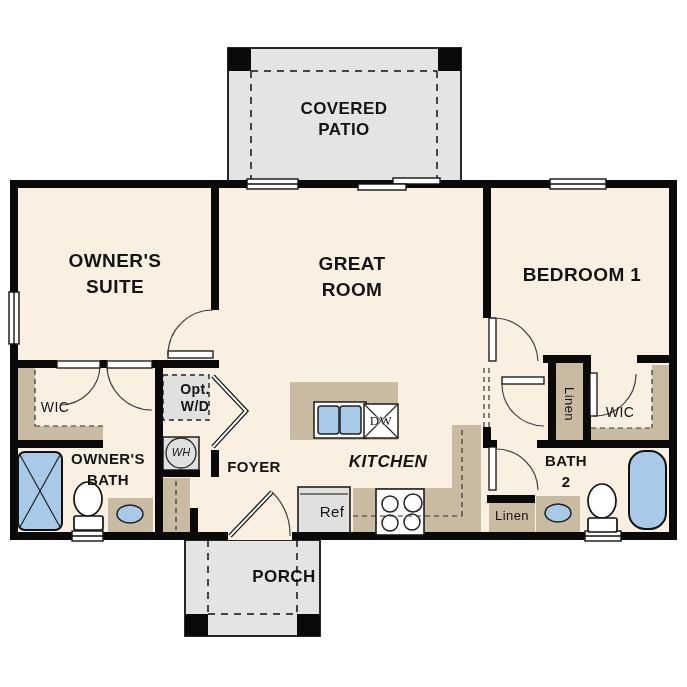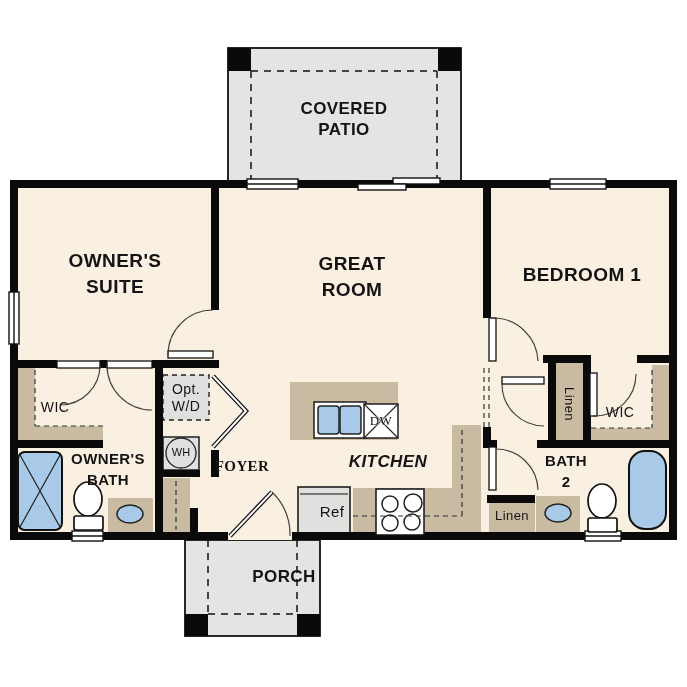--- a/index.html
+++ b/index.html
@@ -7,21 +7,21 @@
         font-family:"Liberation Sans", sans-serif;border-radius:15px;}
   .plan svg{position:absolute;left:0;top:0;}
   .lbl{position:absolute;transform:translate(-50%,-50%);text-align:center;
        color:#141414;white-space:nowrap;letter-spacing:.4px;line-height:1.25;}
   .b{font-weight:bold;}
   .s19{font-size:19px;line-height:26px;}
   .s17{font-size:17px;line-height:21px;}
   .s15{font-size:15px;line-height:21px;}
   .s14{font-size:14px;}
   .s13{font-size:13px;}
-  .s11{font-size:11px;letter-spacing:0;}
+  .s11{font-size:11px;letter-spacing:0;font-style:italic;}
   .rot{transform:translate(-50%,-50%) rotate(90deg);}
   .halo{text-shadow:0 0 3px #fff,0 0 2px #fff;}
 </style>
 </head>
 <body>
 
 <div class="plan">
 <svg width="687" height="687" viewBox="0 0 687 687">
 
   <g>
@@ -168,26 +168,26 @@
   <div class="lbl b s19" style="left:352px;top:277px;">
     <div>GREAT</div>
     <div>ROOM</div>
   </div>
   <div class="lbl b s19" style="left:582px;top:275px;">BEDROOM 1</div>
   <div class="lbl s14" style="left:55px;top:408px;">WIC</div>
   <div class="lbl b s15" style="left:108px;top:469px;">
     <div>OWNER'S</div>
     <div>BATH</div>
   </div>
-  <div class="lbl s14" style="left:186px;top:398px;line-height:17px;">
+  <div class="lbl s14" style="left:195px;top:398px;line-height:17px;font-weight:bold;">
     <div>Opt.</div>
     <div>W/D</div>
   </div>
   <div class="lbl s11" style="left:181px;top:453px;">WH</div>
-  <div class="lbl b s15" style="left:242px;top:466px;font-family:Liberation Serif, serif;">FOYER</div>
+  <div class="lbl b s15" style="left:254px;top:466px;">FOYER</div>
   <div class="lbl b s17" style="left:388px;top:461px;font-style:italic;">KITCHEN</div>
   <div class="lbl s15" style="left:324px;top:511px;margin-left:8px;">Ref</div>
   <div class="lbl s13 halo" style="left:381px;top:421px;font-family:Liberation Serif, serif;">DW</div>
   <div class="lbl s13 rot" style="left:569px;top:404px;">Linen</div>
   <div class="lbl s14" style="left:620px;top:413px;">WIC</div>
   <div class="lbl b s15" style="left:566px;top:471px;">
     <div>BATH</div>
     <div>2</div>
   </div>
   <div class="lbl s13" style="left:512px;top:516px;">Linen</div>

